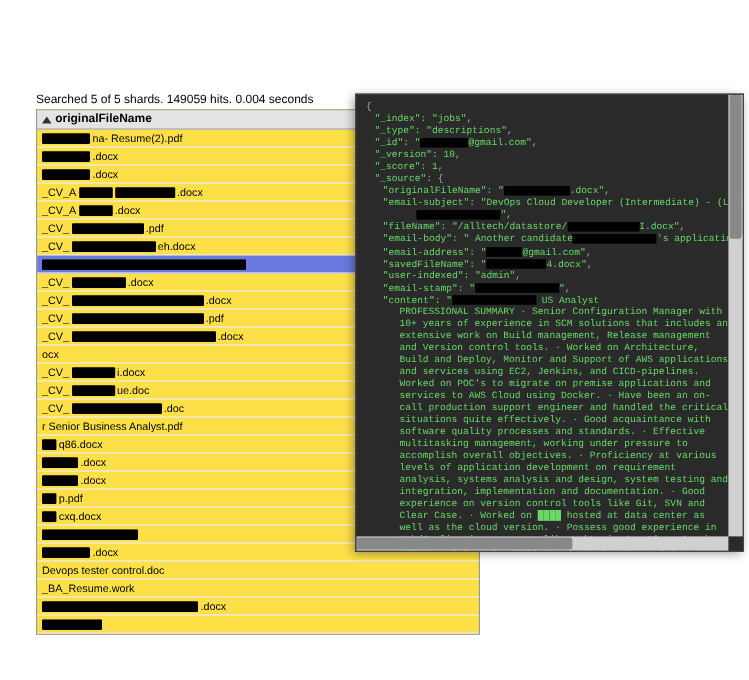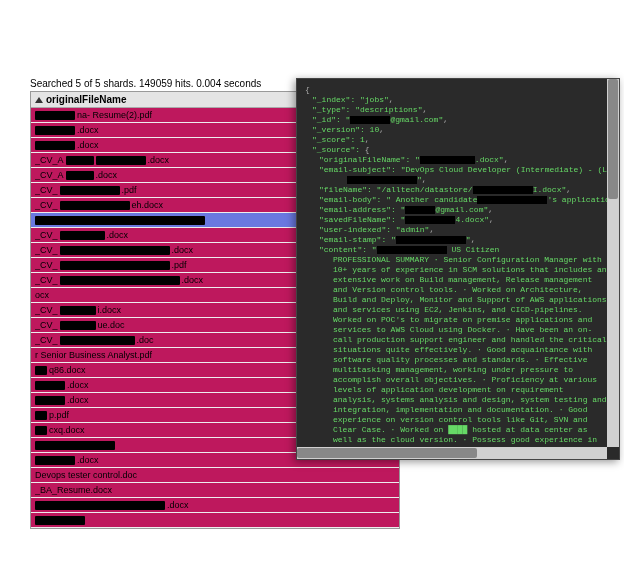--- a/index.html
+++ b/index.html
@@ -1,19 +1,19 @@
 <!DOCTYPE html>
 <html><head>
 <meta charset="utf-8">
 <style>
   * { box-sizing: border-box; margin: 0; padding: 0; }
   html, body { width: 624px; height: 567px; overflow: hidden; font-family: Arial, sans-serif; background: #fff; }
   .wrap { position: relative; width: 624px; height: 506px; }
   .status { position: absolute; top: 78px; left: 30px; font-size: 10px; color: #000; }
-  .table-area { position: absolute; top: 91px; left: 30px; width: 370px; border: 1px solid #999; background: #be185d; }
+  .table-area { position: absolute; top: 91px; left: 30px; width: 370px; border: 1px solid #999; background: #fde047; }
   .thead { display: flex; background: #e4e4e4; font-size: 10px; font-weight: bold; border-bottom: 1px solid #aaa; }
   .th { padding: 2px 4px; display: flex; align-items: center; gap: 3px; }
   .th-file { flex: 1 1 auto; border-right: 1px solid #bbb; }
   .th-email { width: 70px; }
   .sort-icon { width: 0; height: 0; border-left: 4px solid transparent; border-right: 4px solid transparent; border-bottom: 6px solid #333; }
   .tbody { font-size: 9px; }
   .row { display: flex; height: 15px; align-items: center; border-bottom: 1px solid #eee; padding: 0 4px; white-space: nowrap; overflow: hidden; }
   .row.sel { background: #6a78e0; color: #fff; }
   .cell-file { flex: 1 1 auto; display: flex; align-items: flex-end; gap: 2px; overflow: hidden; }
   .cell-email { width: 70px; overflow: hidden; }
@@ -225,21 +225,21 @@
           <div class="cell-email"></div>
         </div>
         <div class="row">
           <div class="cell-file">
             <span>Devops tester control.doc</span>
           </div>
           <div class="cell-email"></div>
         </div>
         <div class="row">
           <div class="cell-file">
-            <span>_BA_Resume.docx</span>
+            <span>_BA_Resume.work</span>
           </div>
           <div class="cell-email"></div>
         </div>
         <div class="row">
           <div class="cell-file">
             <span class="redact" style="width: 130px;"></span>
             <span>.docx</span>
           </div>
           <div class="cell-email"></div>
         </div>
@@ -263,21 +263,21 @@
         <div style="padding-left: 7px;"><span class="jk">"_source": </span><span class="jp">{</span></div>
         <div style="padding-left: 14px;"><span class="jk">"originalFileName": "</span><span class="json-redact" style="width: 55px;"></span><span class="jv">.docx"</span><span class="jp">,</span></div>
         <div style="padding-left: 14px;"><span class="jk">"email-subject": </span><span class="jv">"DevOps Cloud Developer (Intermediate) - (Local Candidates) - has applied</span></div>
         <div style="padding-left: 42px;"><span class="json-redact" style="width: 70px;"></span><span class="jv">"</span><span class="jp">,</span></div>
         <div style="padding-left: 14px;"><span class="jk">"fileName": "</span><span class="jv">/alltech/datastore/</span><span class="json-redact" style="width: 60px;"></span><span class="jv">I.docx"</span><span class="jp">,</span></div>
         <div style="padding-left: 14px;"><span class="jk">"email-body": " </span><span class="jv">Another candidate</span><span class="json-redact" style="width: 70px;"></span><span class="jv">'s applicationWork Authorization - US CitizenRecruiter-representedLocation - Richmond, VAView match scoreNo Cover Letter submittedReport this candidate. </span></div>
         <div style="padding-left: 14px;"><span class="jk">"email-address": "</span><span class="json-redact" style="width: 30px;"></span><span class="jv">@gmail.com"</span><span class="jp">,</span></div>
         <div style="padding-left: 14px;"><span class="jk">"savedFileName": "</span><span class="json-redact" style="width: 50px;"></span><span class="jv">4.docx"</span><span class="jp">,</span></div>
         <div style="padding-left: 14px;"><span class="jk">"user-indexed": </span><span class="jv">"admin"</span><span class="jp">,</span></div>
         <div style="padding-left: 14px;"><span class="jk">"email-stamp": "</span><span class="json-redact" style="width: 70px;"></span><span class="jv">"</span><span class="jp">,</span></div>
-        <div style="padding-left: 14px;"><span class="jk">"content": "</span><span class="json-redact" style="width: 70px;"></span><span class="jv"> US Citizen</span></div>
+        <div style="padding-left: 14px;"><span class="jk">"content": "</span><span class="json-redact" style="width: 70px;"></span><span class="jv"> US Analyst</span></div>
         <div class="json-content">PROFESSIONAL SUMMARY · Senior Configuration Manager with 10+ years of experience in SCM solutions that includes an extensive work on Build management, Release management and Version control tools. · Worked on Architecture, Build and Deploy, Monitor and Support of AWS applications and services using EC2, Jenkins, and CICD-pipelines. Worked on POC's to migrate on premise applications and services to AWS Cloud using Docker. · Have been an on-call production support engineer and handled the critical situations quite effectively. · Good acquaintance with software quality processes and standards. · Effective multitasking management, working under pressure to accomplish overall objectives. · Proficiency at various levels of application development on requirement analysis, systems analysis and design, system testing and integration, implementation and documentation. · Good experience on version control tools like Git, SVN and Clear Case. · Worked on ████ hosted at data center as well as the cloud version. · Possess good experience in Web/Applications servers like WebLogic 4.x-10.x, Apache Tomcat - 4.x- 7.x, JBOSS 3.2.3 and WebSphere 5.x. · Wrote builds scripts using Ant 1.8.x and Maven 3.x. · Worked extensively in UNIX environment while I do the gatekeeping QA and all higher environment till PROD for deployments or any</div>
       </div>
     <div class="scrollbar-v">
         <div class="thumb"></div>
       </div>
     <div class="scrollbar-h">
         <div class="thumb"></div>
       </div>
   </div>
 </div>

